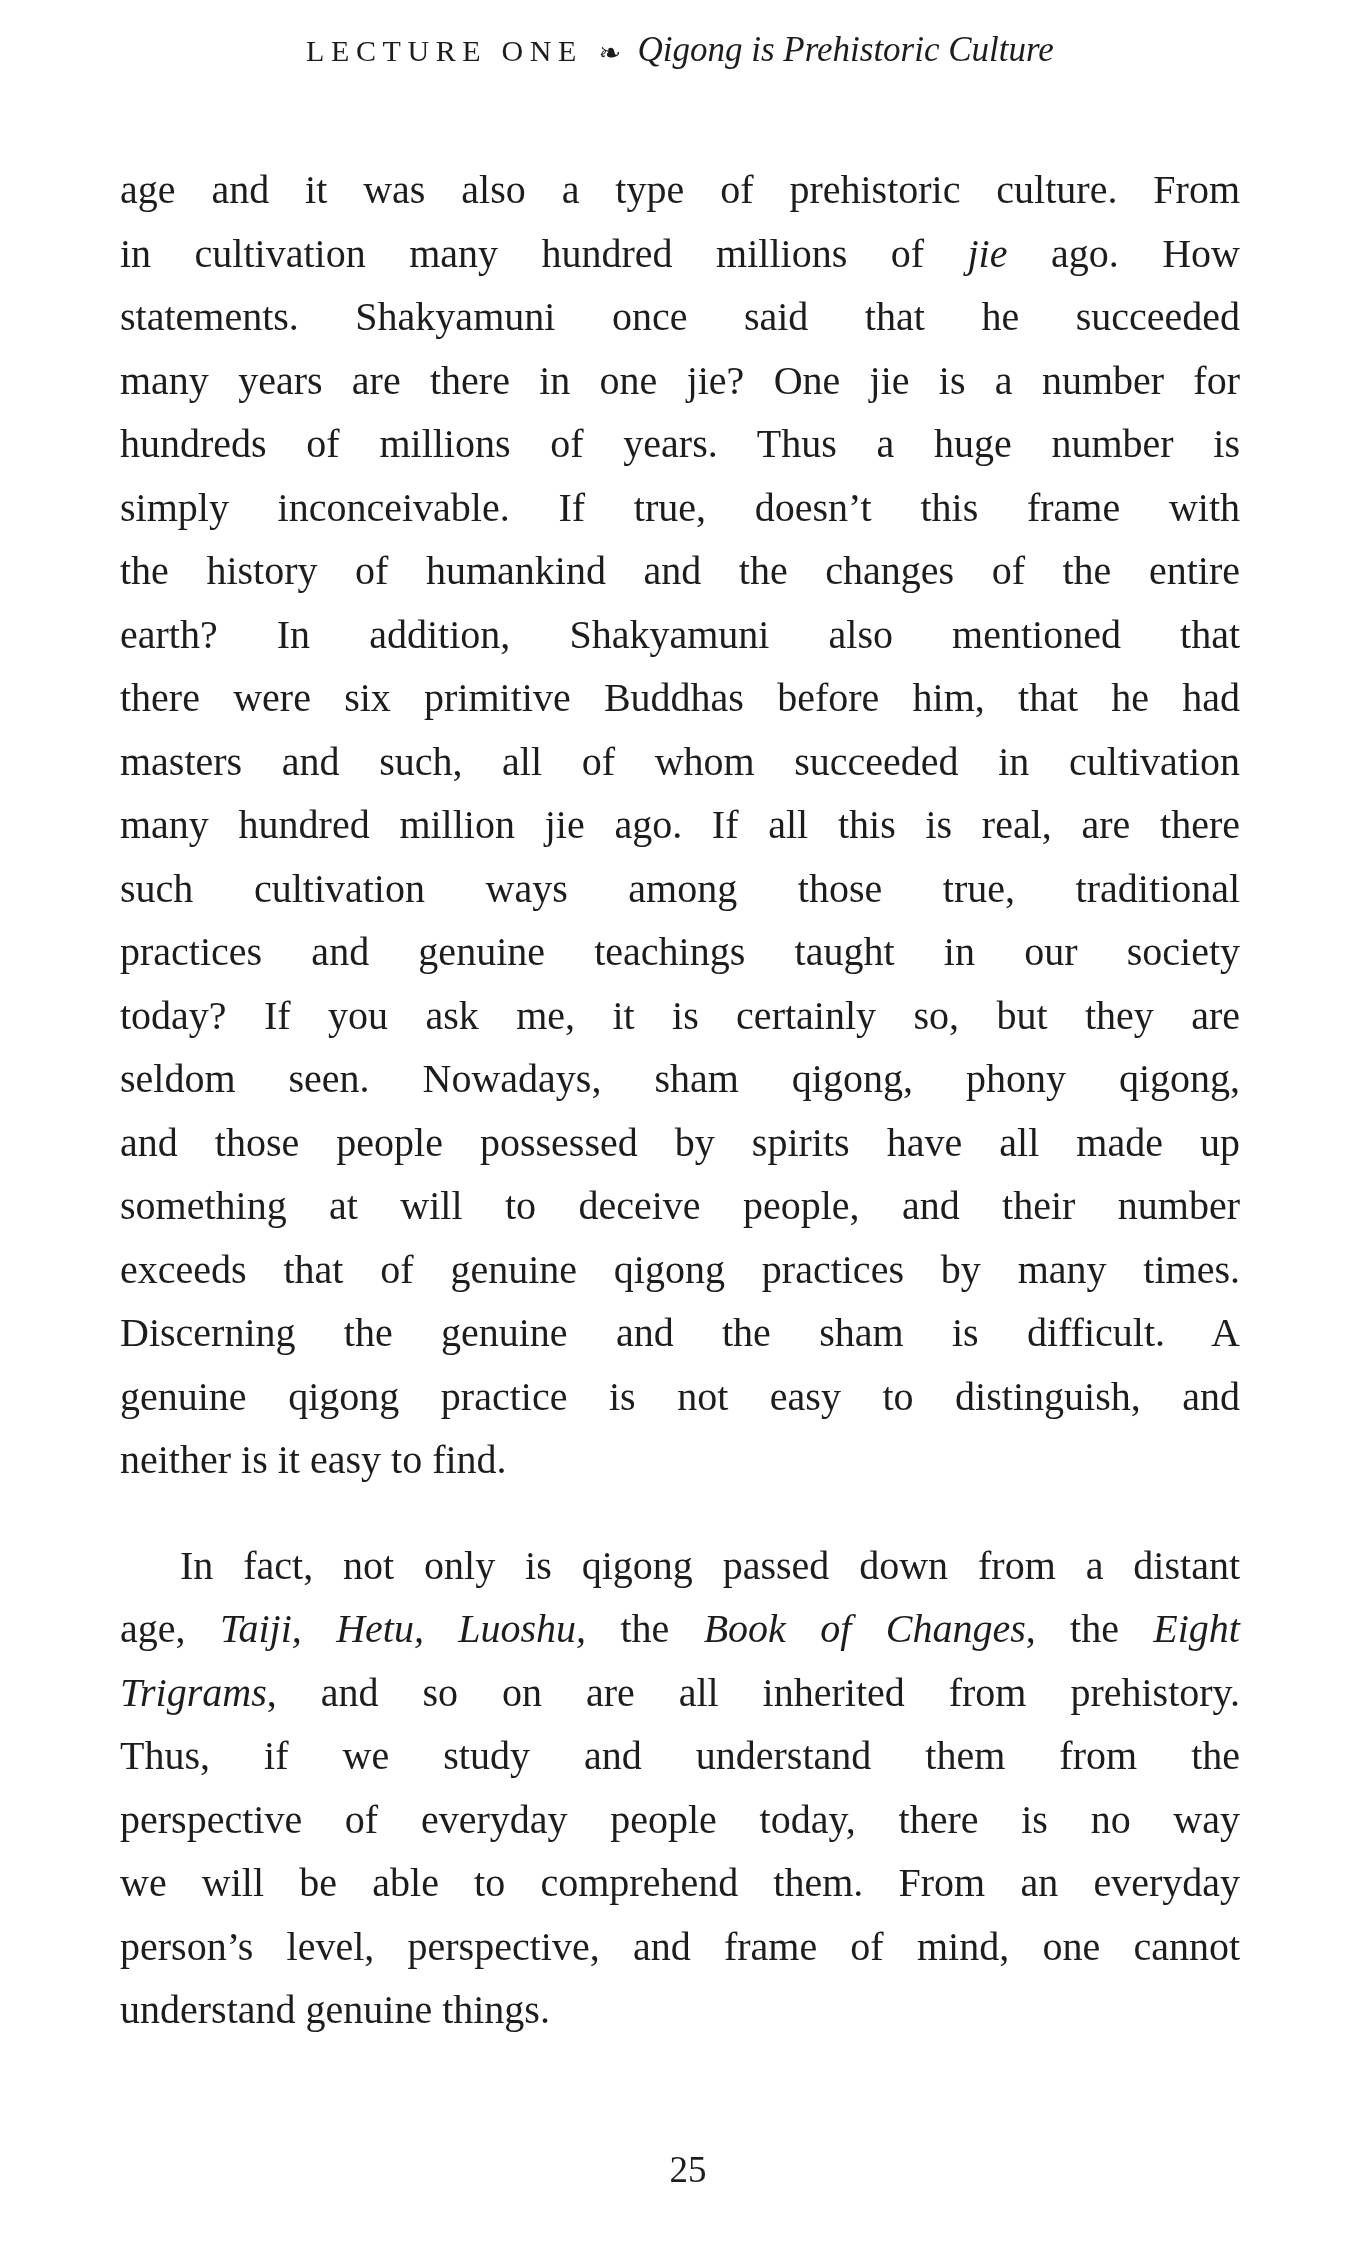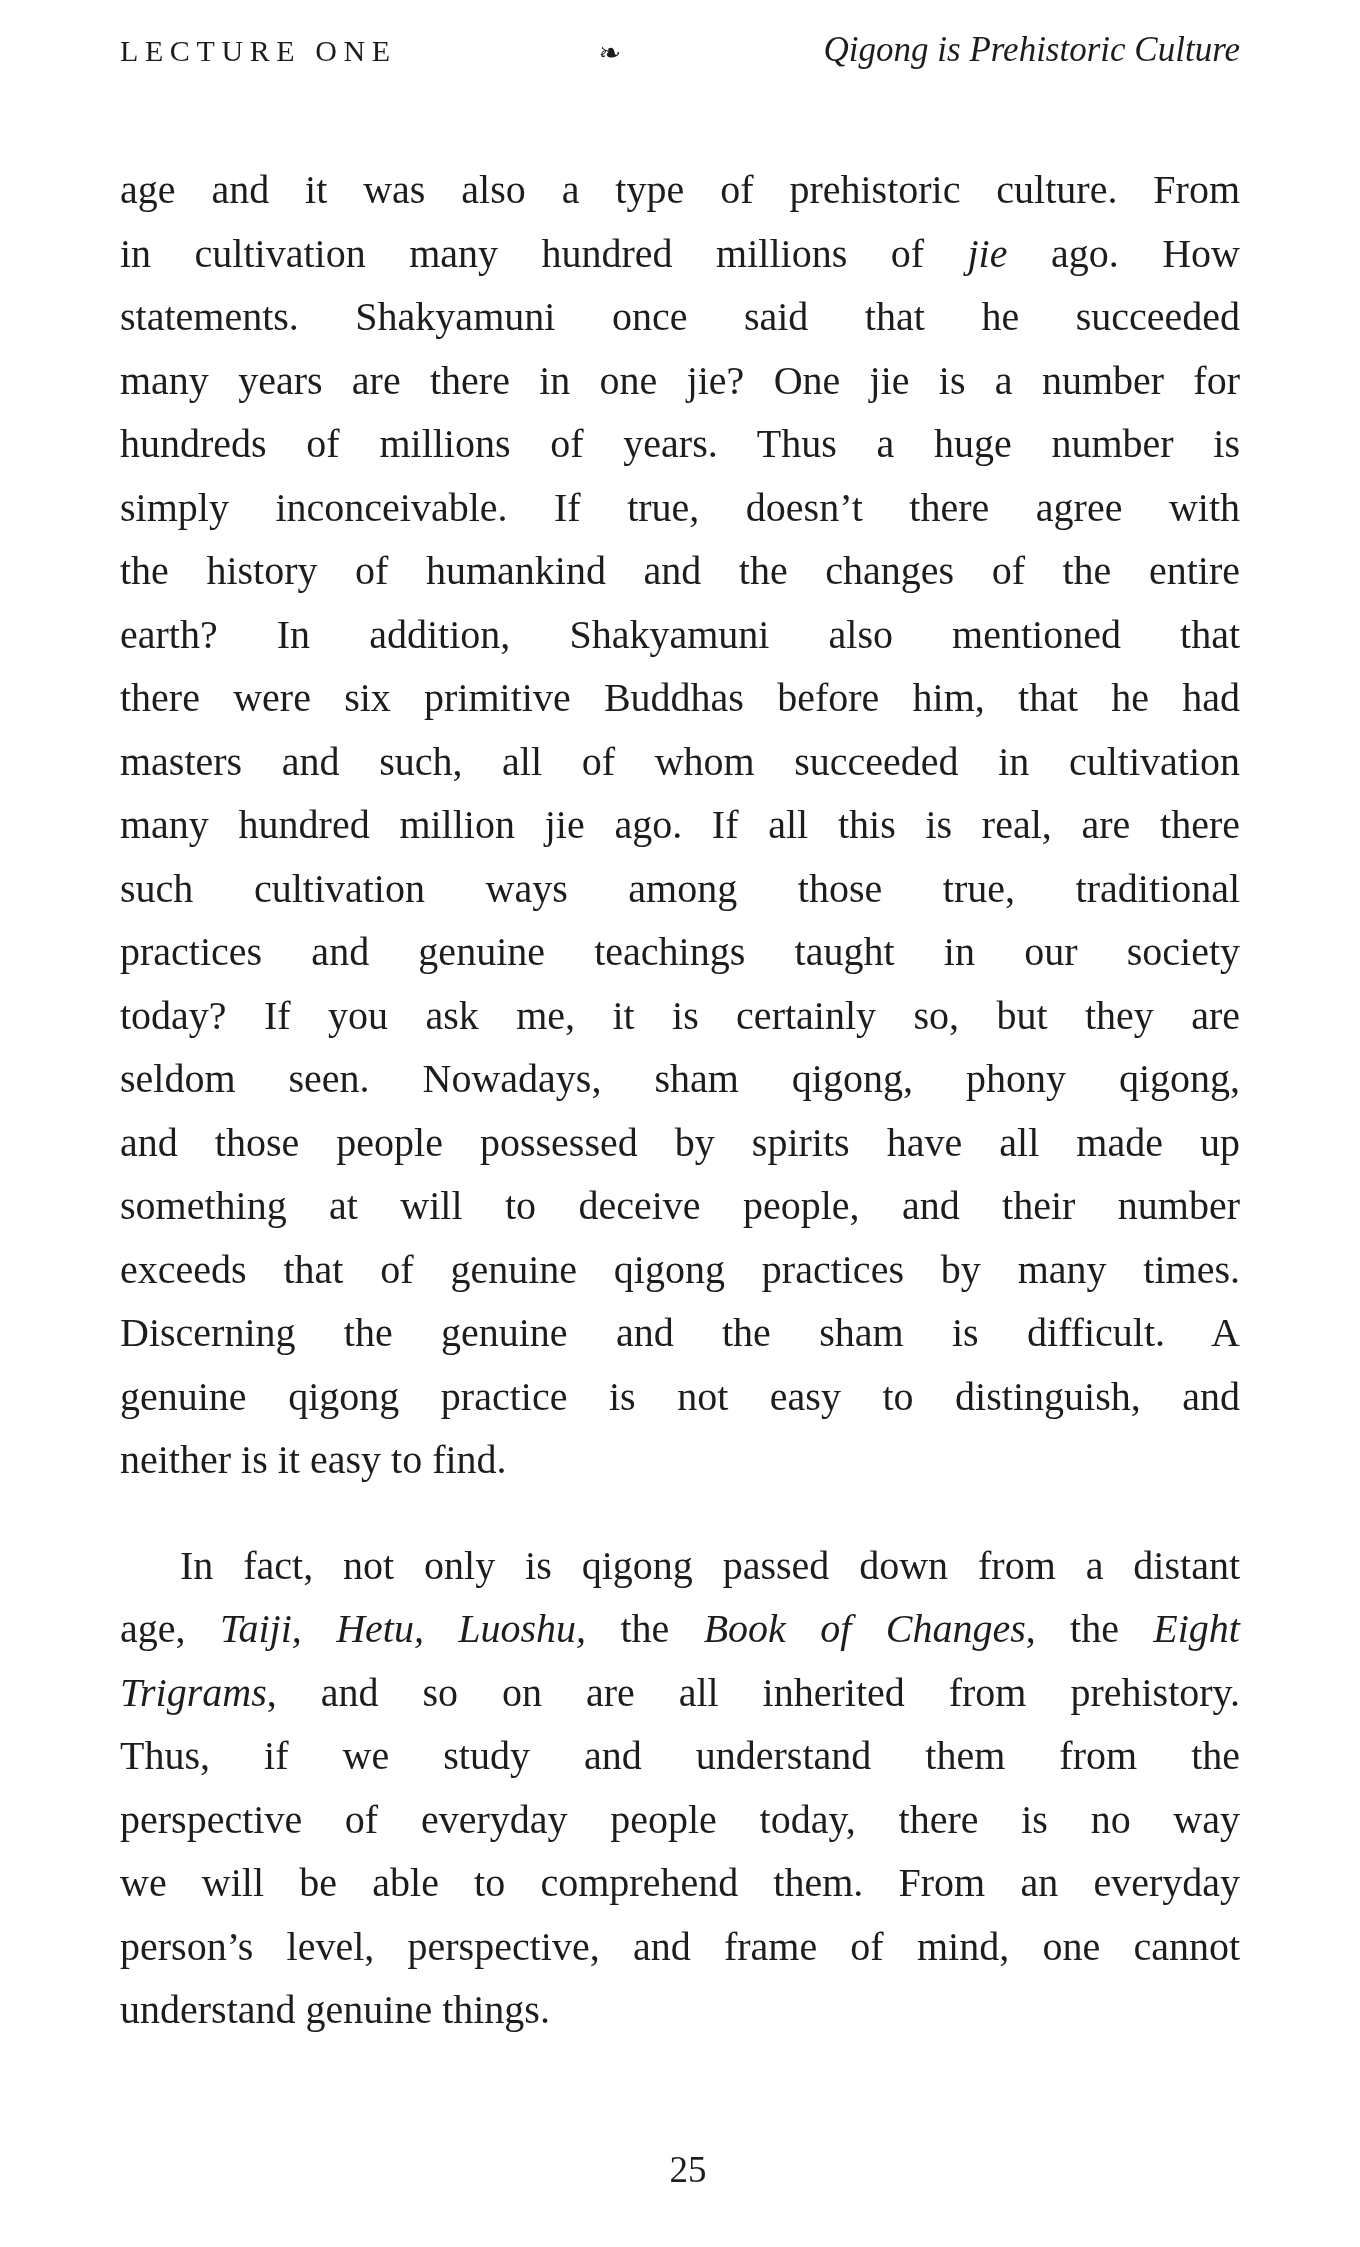--- a/index.html
+++ b/index.html
@@ -14,21 +14,21 @@
     margin: 0 auto;
     background: #ffffff;
     box-sizing: border-box;
     padding: 30px 120px 0 120px;
     font-family: "Liberation Serif", "DejaVu Serif", serif;
     color: #1d1d1b;
     overflow: hidden;
   }
   .running-header {
     display: flex;
-    justify-content: space-between;
+    justify-content: center;
     align-items: baseline;
     gap: 16px;
     white-space: nowrap;
   }
   .rh-label {
     font-size: 30px;
     letter-spacing: 0.22em;
     font-variant: normal;
   }
   .rh-ornament {
@@ -81,21 +81,21 @@
   </header>
 
   <main class="page-body">
 
   <div class="para">
         <div class="text-line"><span>age and it was also a type of prehistoric culture. From</span></div>
         <div class="text-line"><span>in cultivation many hundred millions of </span><i>jie</i><span> ago. How</span></div>
         <div class="text-line"><span>statements. Shakyamuni once said that he succeeded</span></div>
         <div class="text-line"><span>many years are there in one jie? One jie is a number for</span></div>
         <div class="text-line"><span>hundreds of millions of years. Thus a huge number is</span></div>
-        <div class="text-line"><span>simply inconceivable. If true, doesn’t there agree with</span></div>
+        <div class="text-line"><span>simply inconceivable. If true, doesn’t this frame with</span></div>
         <div class="text-line"><span>the history of humankind and the changes of the entire</span></div>
         <div class="text-line"><span>earth? In addition, Shakyamuni also mentioned that</span></div>
         <div class="text-line"><span>there were six primitive Buddhas before him, that he had</span></div>
         <div class="text-line"><span>masters and such, all of whom succeeded in cultivation</span></div>
         <div class="text-line"><span>many hundred million jie ago. If all this is real, are there</span></div>
         <div class="text-line"><span>such cultivation ways among those true, traditional</span></div>
         <div class="text-line"><span>practices and genuine teachings taught in our society</span></div>
         <div class="text-line"><span>today? If you ask me, it is certainly so, but they are</span></div>
         <div class="text-line"><span>seldom seen. Nowadays, sham qigong, phony qigong,</span></div>
         <div class="text-line"><span>and those people possessed by spirits have all made up</span></div>

